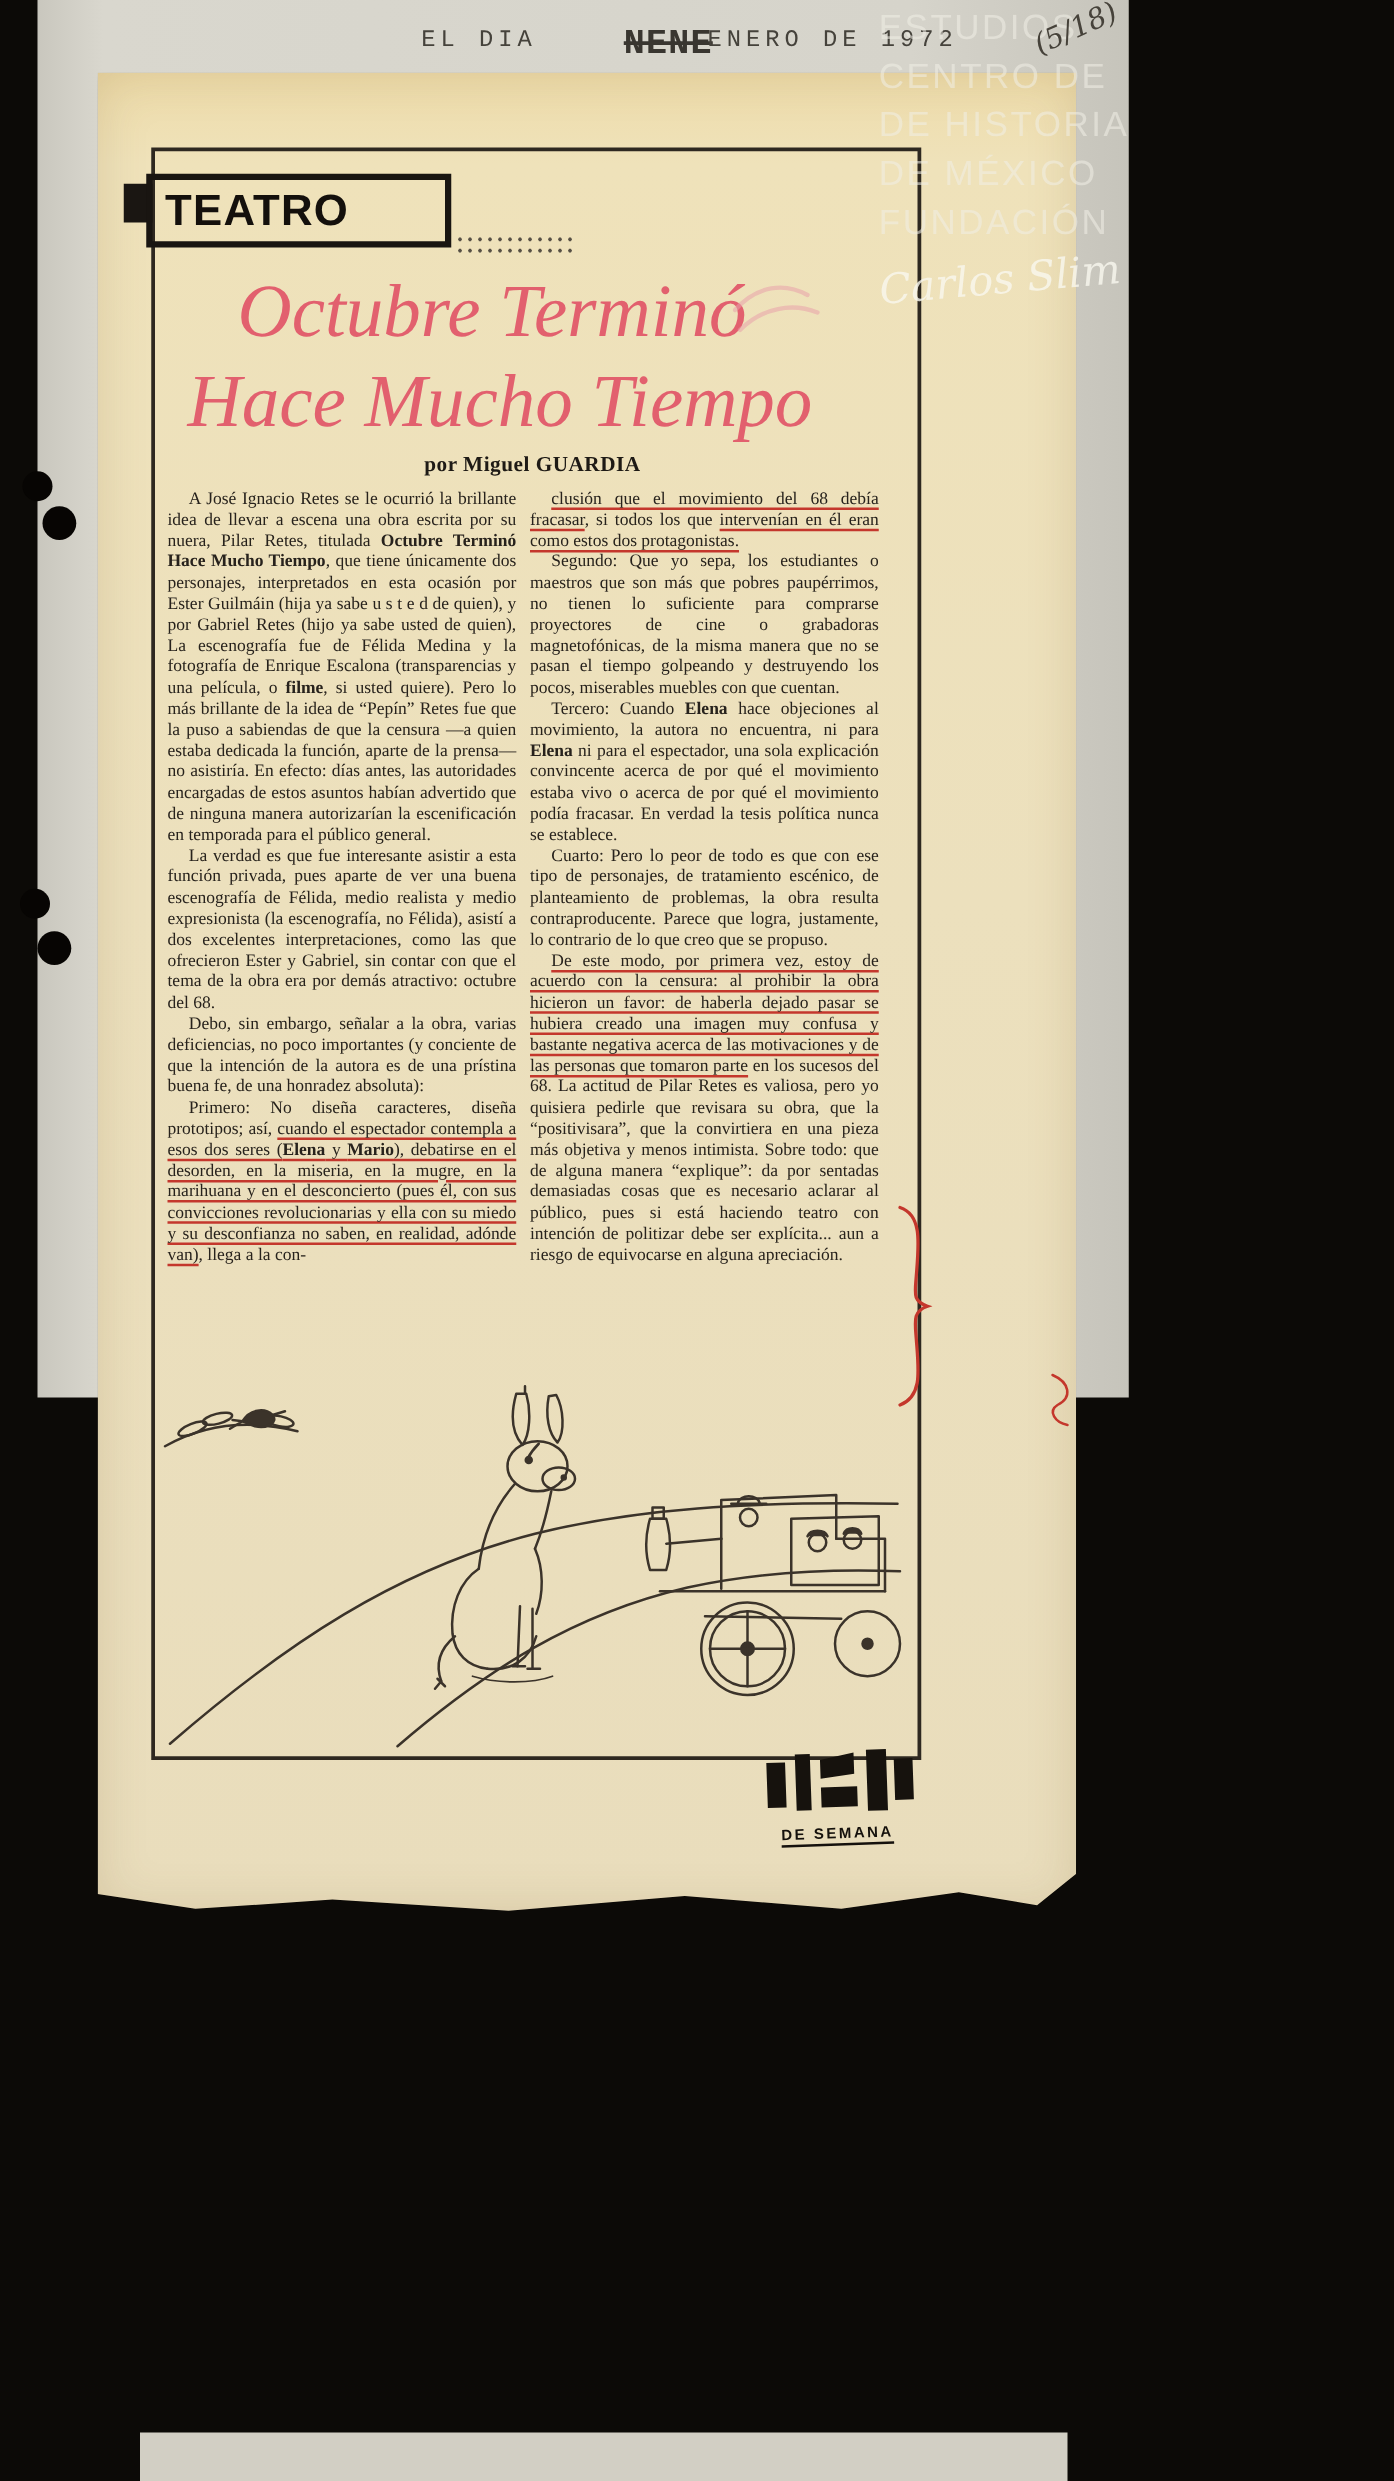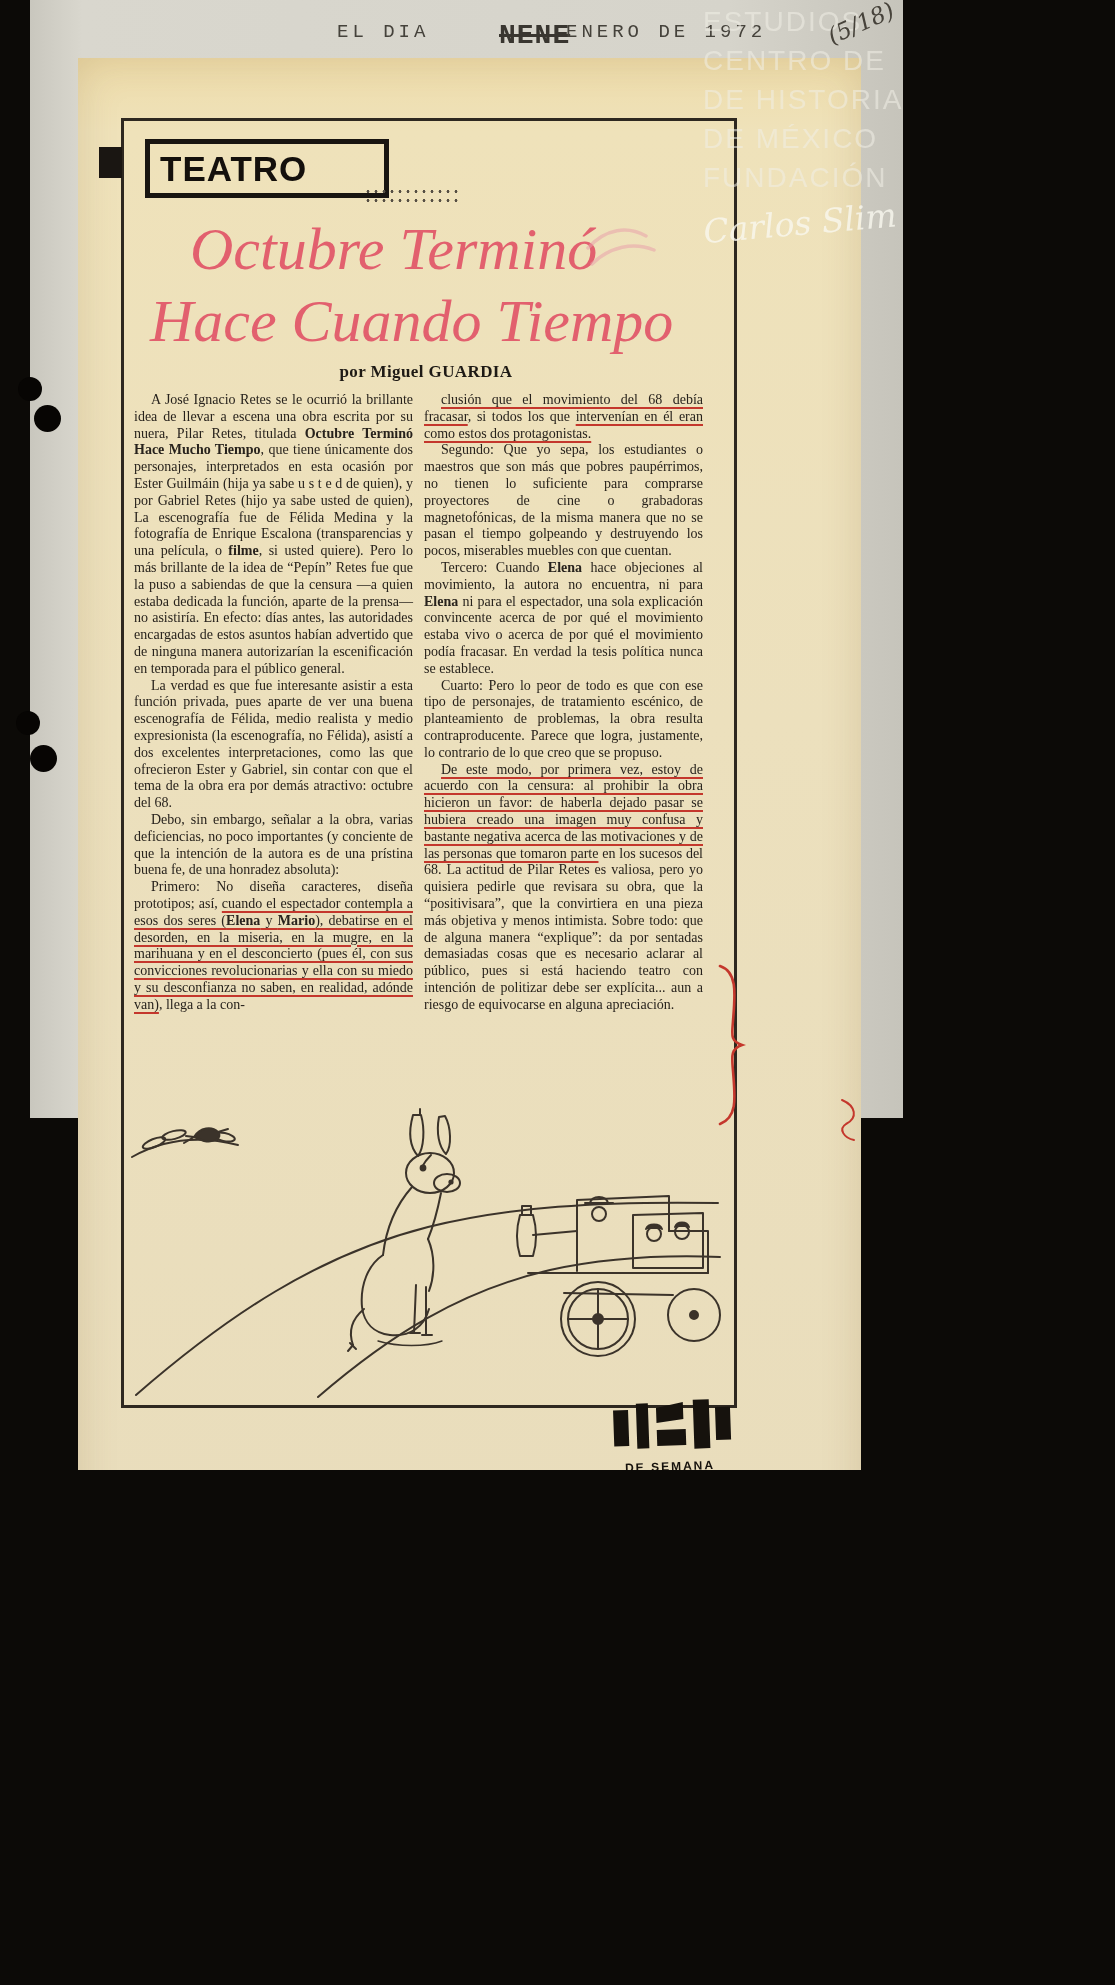--- a/index.html
+++ b/index.html
@@ -1,17 +1,17 @@
 <!DOCTYPE html>
 <html style="--title-pink: #e2606e; --annotation-red: #c4372c;"><head>
 <meta charset="utf-8">
 <style>
   html,body{margin:0;padding:0;}
   body{background:#0c0a07;}
-  #stage{position:relative;width:1115px;height:1470px;background:#0c0a07;overflow:hidden;
+  #stage{position:relative;width:1115px;height:1985px;background:#0c0a07;overflow:hidden;
          font-family:"Liberation Serif",serif;}
 
   
   .mount{position:absolute;left:30px;top:0;width:873px;height:1118px;z-index:1;
          background:linear-gradient(90deg,#c9c7be 0%,#d9d7ce 6%,#d6d4cb 80%,#c6c4bb 100%);}
   .mount-bottom{position:absolute;left:112px;top:1946px;width:742px;height:39px;z-index:1;
          background:#d2cfc4;}
 
   .hole{position:absolute;border-radius:50%;background:#070503;z-index:2;}
 
@@ -35,21 +35,21 @@
   .clipping{position:absolute;left:78px;top:58px;width:783px;height:1472px;z-index:3;
          background:linear-gradient(180deg,#eedcaa 0%,#efe2ba 5%,#ece0bd 45%,#e9ddbc 100%);
          box-shadow:inset 0 0 40px rgba(120,90,40,0.18), 0 3px 10px rgba(0,0,0,0.55);
          clip-path:polygon(0 0,100% 0,100% 97.9%,96% 99.6%,88% 98.9%,76% 99.8%,60% 99.1%,
                            42% 99.9%,24% 99.3%,10% 99.8%,0 99%);}
 
   .frame{position:absolute;left:121px;top:118px;width:610px;height:1284px;z-index:4;
          border:3px solid #2e2820;}
 
   .frame-tab{position:absolute;left:99px;top:147px;width:23px;height:31px;background:#1a1612;z-index:5;}
-  .teatro-box{position:absolute;left:145px;top:139px;width:224px;height:49px;z-index:5;
+  .teatro-box{position:absolute;left:117px;top:139px;width:224px;height:49px;z-index:5;
          border:5px solid #191511;display:flex;align-items:center;padding-left:10px;box-sizing:content-box;}
   .teatro-text{font-family:"Liberation Sans",sans-serif;font-weight:800;font-size:35px;
          letter-spacing:1px;color:#14100c;}
   .perf-dots{position:absolute;left:364px;top:187px;width:96px;height:19px;z-index:5;
          background-image:radial-gradient(circle,#564f44 1.2px,transparent 1.7px);background-size:8px 9px;}
 
   .title{position:absolute;left:150px;top:213px;width:566px;z-index:5;
          font-family:"Liberation Serif",serif;font-style:italic;font-size:60px;line-height:72px;
          color:var(--title-pink,#e2606e);}
   .title .t1{margin-left:40px;}
@@ -99,21 +99,21 @@
   <div class="frame"></div>
   <div class="frame-tab"></div>
 
   <div class="teatro-box">
     <span class="teatro-text">TEATRO</span>
   </div>
   <div class="perf-dots"></div>
 
   <div class="title">
     <div class="t1">Octubre Terminó</div>
-    <div class="t2">Hace Cuando Tiempo</div>
+    <div class="t2">Hace Mucho Tiempo</div>
   </div>
 
   <div class="byline">por Miguel GUARDIA</div>
 
   <div class="columns">
     <div class="col" id="left-col">
         <p class="para"><span>A José Ignacio Retes se le ocurrió la brillante idea de llevar a escena una obra escrita por su nuera, Pilar Retes, titulada </span><span class="bold">Octubre Terminó Hace Mucho Tiempo</span><span>, que tiene únicamente dos personajes, interpretados en esta ocasión por Ester Guilmáin (hija ya sabe u s t e d de quien), y por Gabriel Retes (hijo ya sabe usted de quien), La escenografía fue de Félida Medina y la fotografía de Enrique Escalona (transparencias y una película, o </span><span class="bold">filme</span><span>, si usted quiere). Pero lo más brillante de la idea de “Pepín” Retes fue que la puso a sabiendas de que la censura —a quien estaba dedicada la función, aparte de la prensa— no asistiría. En efecto: días antes, las autoridades encargadas de estos asuntos habían advertido que de ninguna manera autorizarían la escenificación en temporada para el público general.</span></p>
         <p class="para"><span>La verdad es que fue interesante asistir a esta función privada, pues aparte de ver una buena escenografía de Félida, medio realista y medio expresionista (la escenografía, no Félida), asistí a dos excelentes interpretaciones, como las que ofrecieron Ester y Gabriel, sin contar con que el tema de la obra era por demás atractivo: octubre del 68.</span></p>
         <p class="para"><span>Debo, sin embargo, señalar a la obra, varias deficiencias, no poco importantes (y conciente de que la intención de la autora es de una prístina buena fe, de una honradez absoluta):</span></p>
         <p class="para"><span>Primero: No diseña caracteres, diseña prototipos; así, </span><span class="redline">cuando el espectador contempla a esos dos seres (</span><span class="bold redline">Elena</span><span class="redline"> y </span><span class="bold redline">Mario</span><span class="redline">), debatirse en el desorden, en la miseria, en la mugre, en la marihuana y en el desconcierto (pues él, con sus convicciones revolucionarias y ella con su miedo y su desconfianza no saben, en realidad, adónde van)</span><span>, llega a la con-</span></p>

